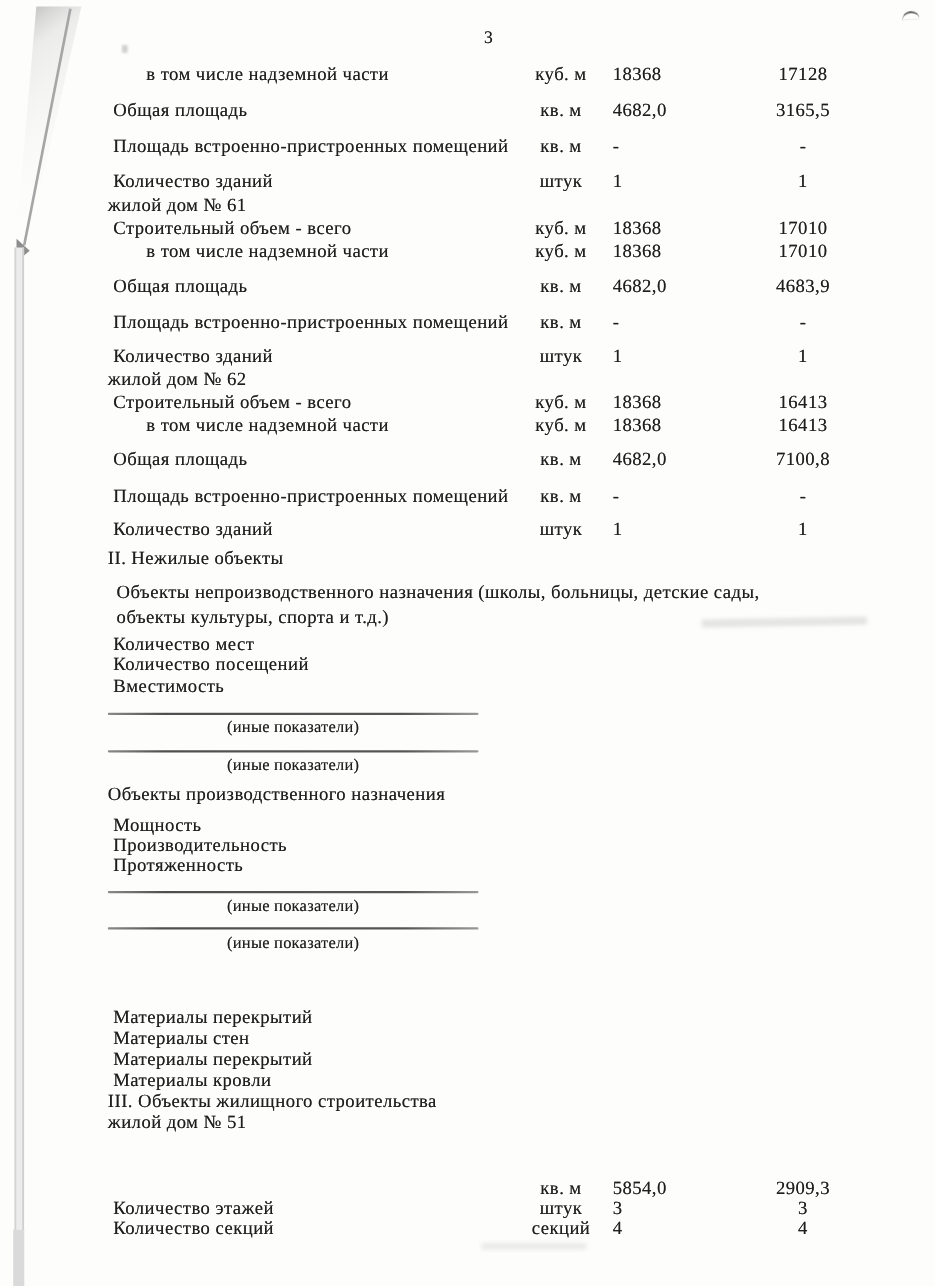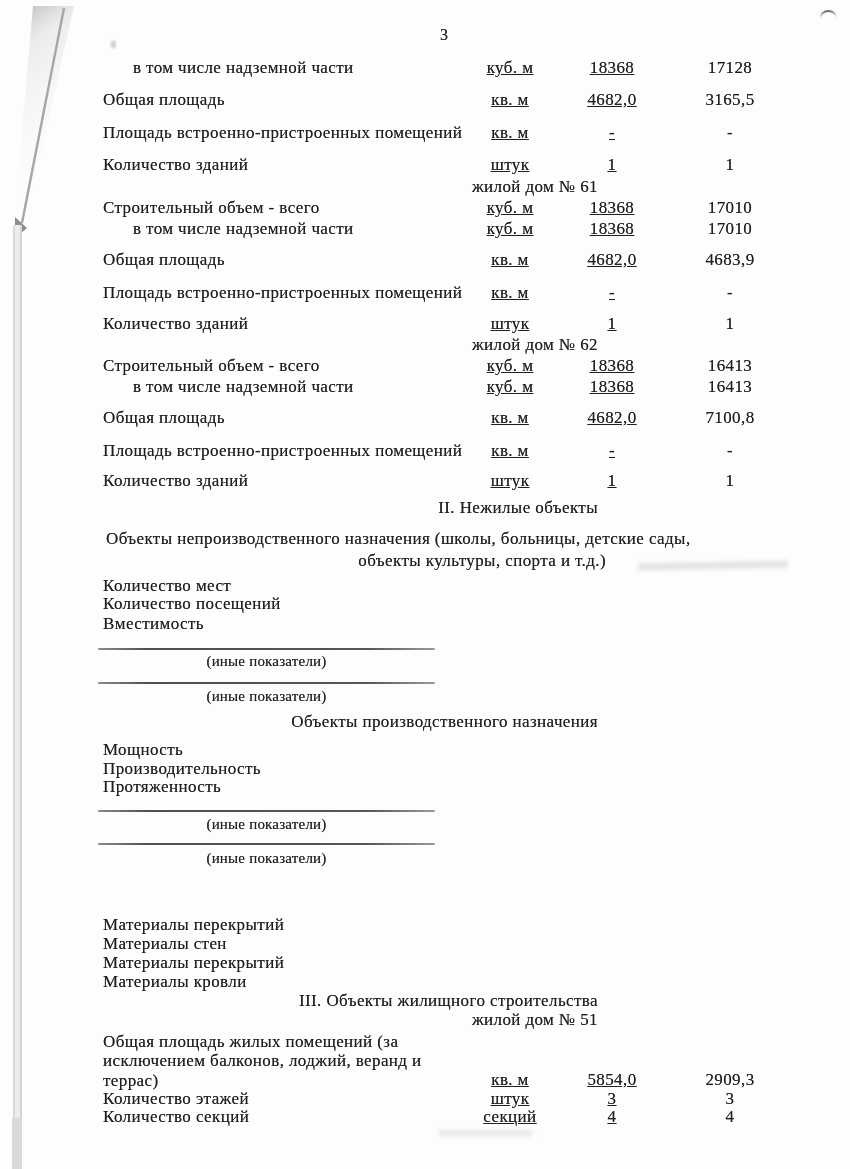--- a/index.html
+++ b/index.html
@@ -17,24 +17,24 @@
     font-size:17px;
     line-height:19px;
     letter-spacing:0.4px;
     white-space:nowrap;
     text-shadow:0 0 0.5px rgba(45,45,45,.75);
   }
   .pagenum{left:440px;top:25px;font-size:16px;}
   .trow{position:absolute;left:0;top:0;width:850px;height:20px;}
   .lbl{position:absolute;left:103px;}
   .lbl.ind{left:133px;}
-  .unit{position:absolute;left:455px;width:110px;text-align:center;text-decoration:underline;}
-  .v1{position:absolute;left:557px;width:110px;text-align:center;text-decoration:underline;}
+  .unit{position:absolute;left:455px;width:110px;text-align:center;}
+  .v1{position:absolute;left:557px;width:110px;text-align:left;}
   .v2{position:absolute;left:675px;width:110px;text-align:center;}
-  .center{left:98px;width:500px;text-align:right;}
+  .center{left:98px;width:500px;text-align:left;}
   .rule{
     position:absolute;left:98px;width:337px;height:2px;
     background:linear-gradient(to right, #8a8a8a, #4f4f4f 15%, #565656 80%, #9a9a9a);
     border-radius:1px;
   }
   .caption{position:absolute;left:98px;width:337px;text-align:center;font-size:15px;letter-spacing:0.2px;
     text-shadow:0 0 0.5px rgba(45,45,45,.7);}
   .mlines span{display:block;}
   .area-label{left:103px;top:1032px;line-height:19.3px;}
   .artifact{position:absolute;pointer-events:none;}
@@ -184,25 +184,20 @@
   <div class="caption" style="top:850px">(иные показатели)</div>
 
   <div class="t lbl" style="top:915px">Материалы перекрытий</div>
   <div class="t lbl" style="top:934px">Материалы стен</div>
   <div class="t lbl" style="top:953px">Материалы перекрытий</div>
   <div class="t lbl" style="top:972px">Материалы кровли</div>
 
   <div class="t center" style="top:991px">III. Объекты жилищного строительства</div>
   <div class="t center" style="top:1010px">жилой дом № 51</div>
 
-  <div class="t mlines area-label">
-    <span>Общая площадь жилых помещений (за</span>
-    <span>исключением балконов, лоджий, веранд и</span>
-    <span>террас)</span>
-  </div>
   <div class="trow" style="top:1070px">
     <span class="t unit">кв. м</span>
     <span class="t v1">5854,0</span>
     <span class="t v2">2909,3</span>
   </div>
   <div class="trow" style="top:1089px">
     <span class="t lbl">Количество этажей</span>
     <span class="t unit">штук</span>
     <span class="t v1">3</span>
     <span class="t v2">3</span>

